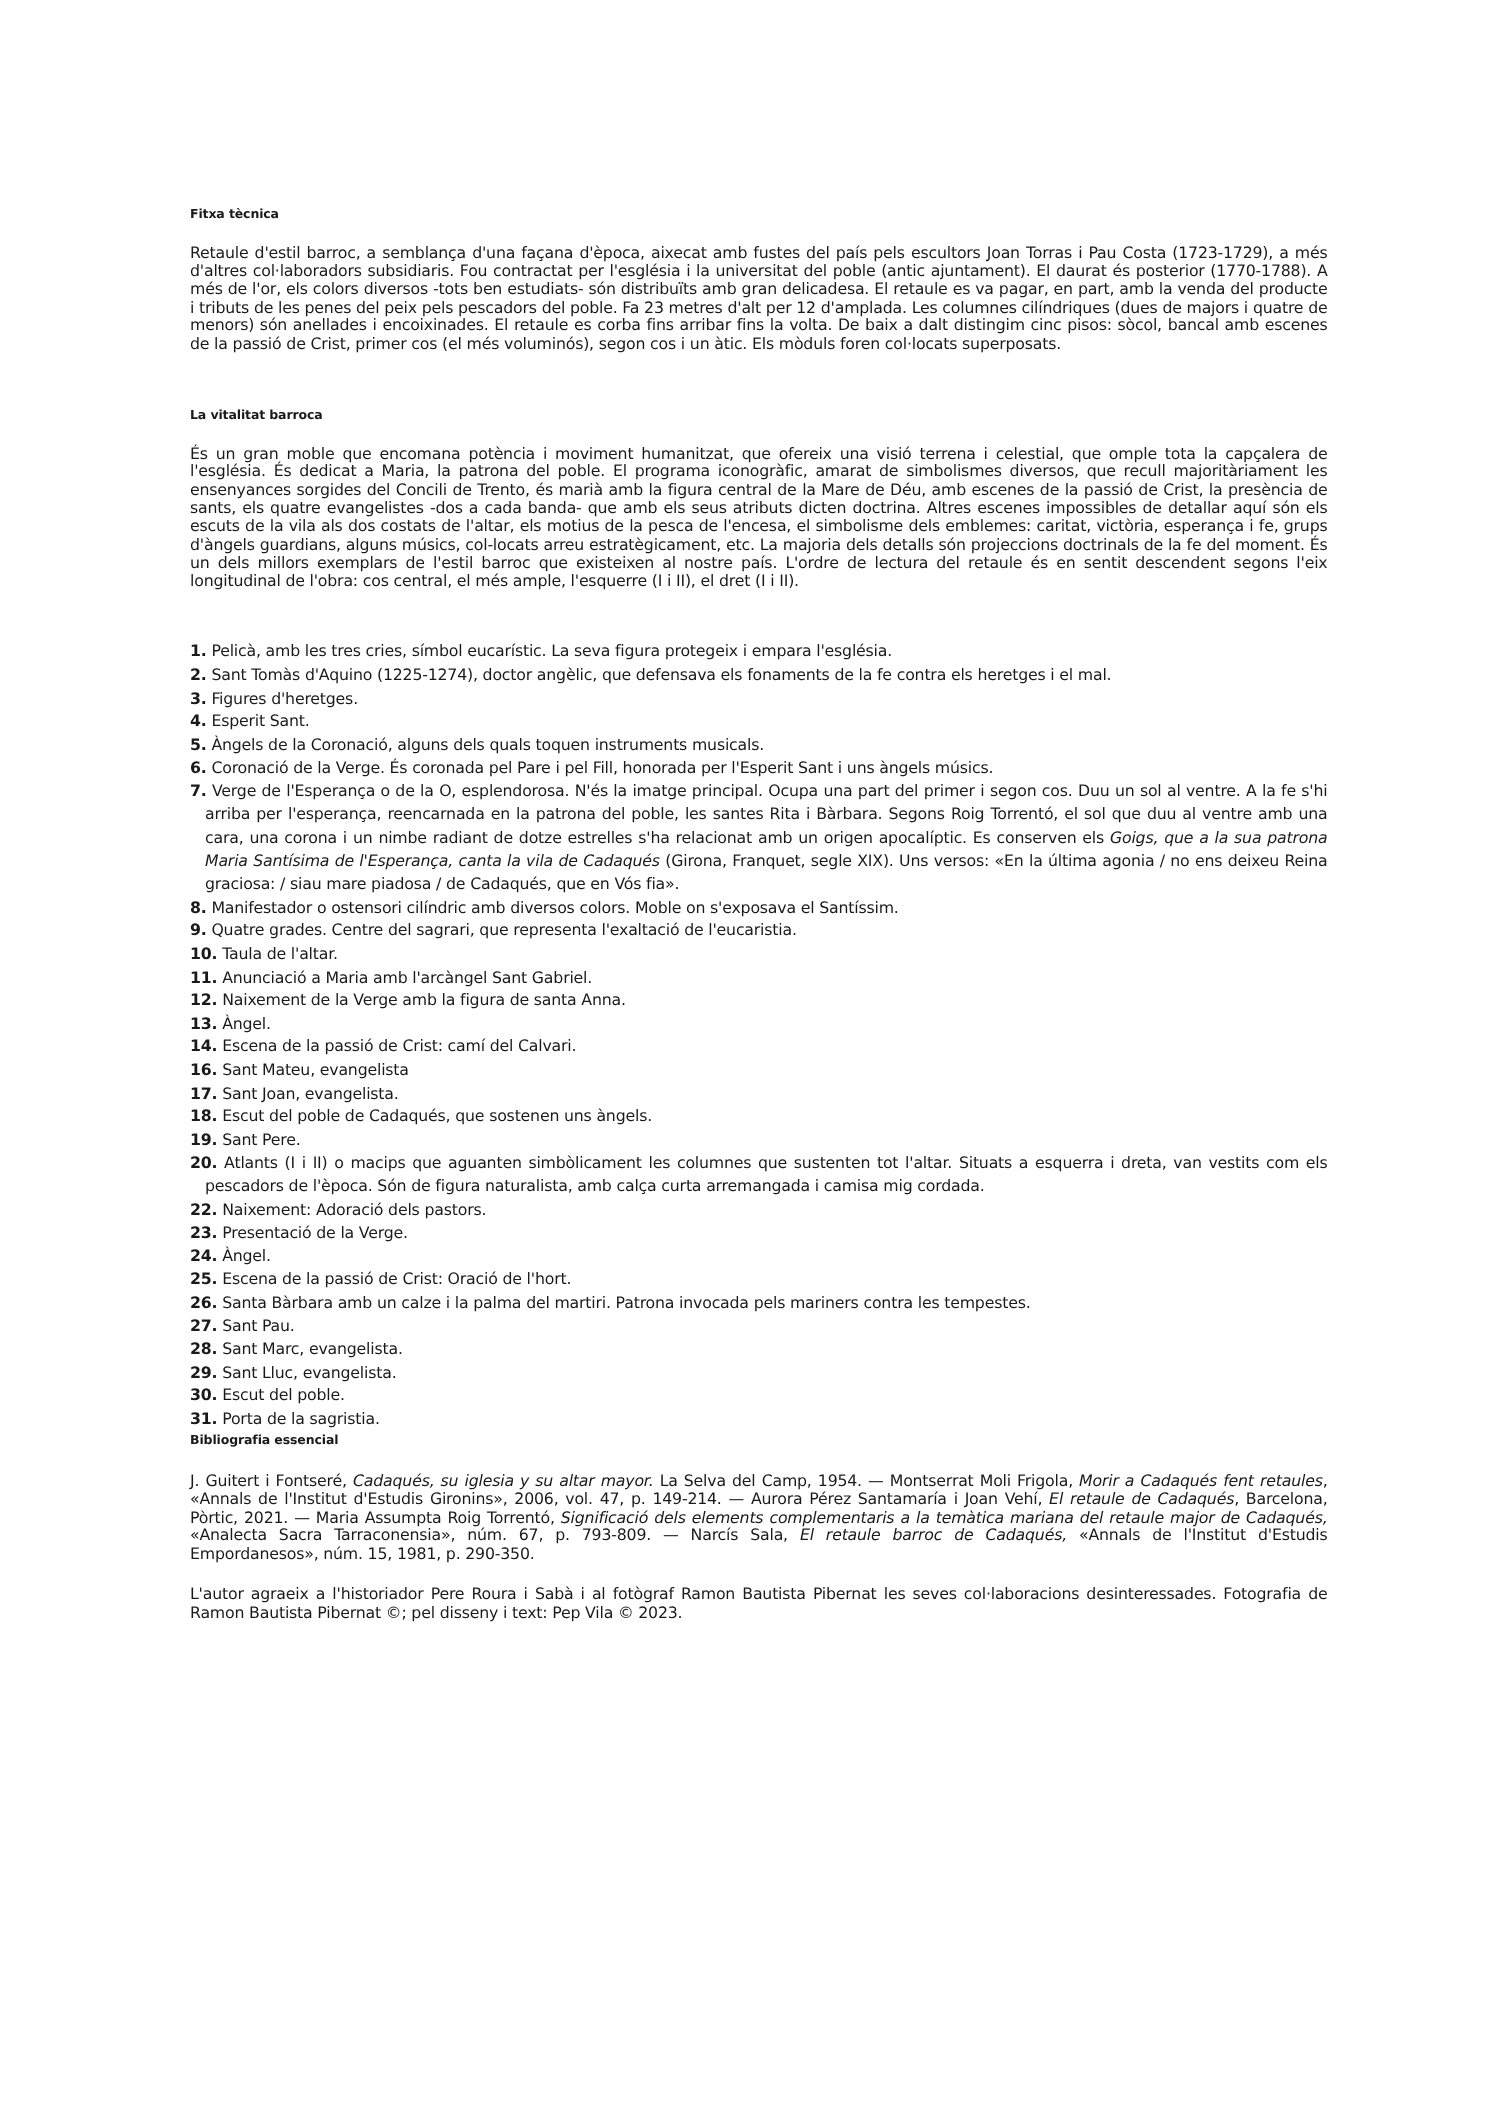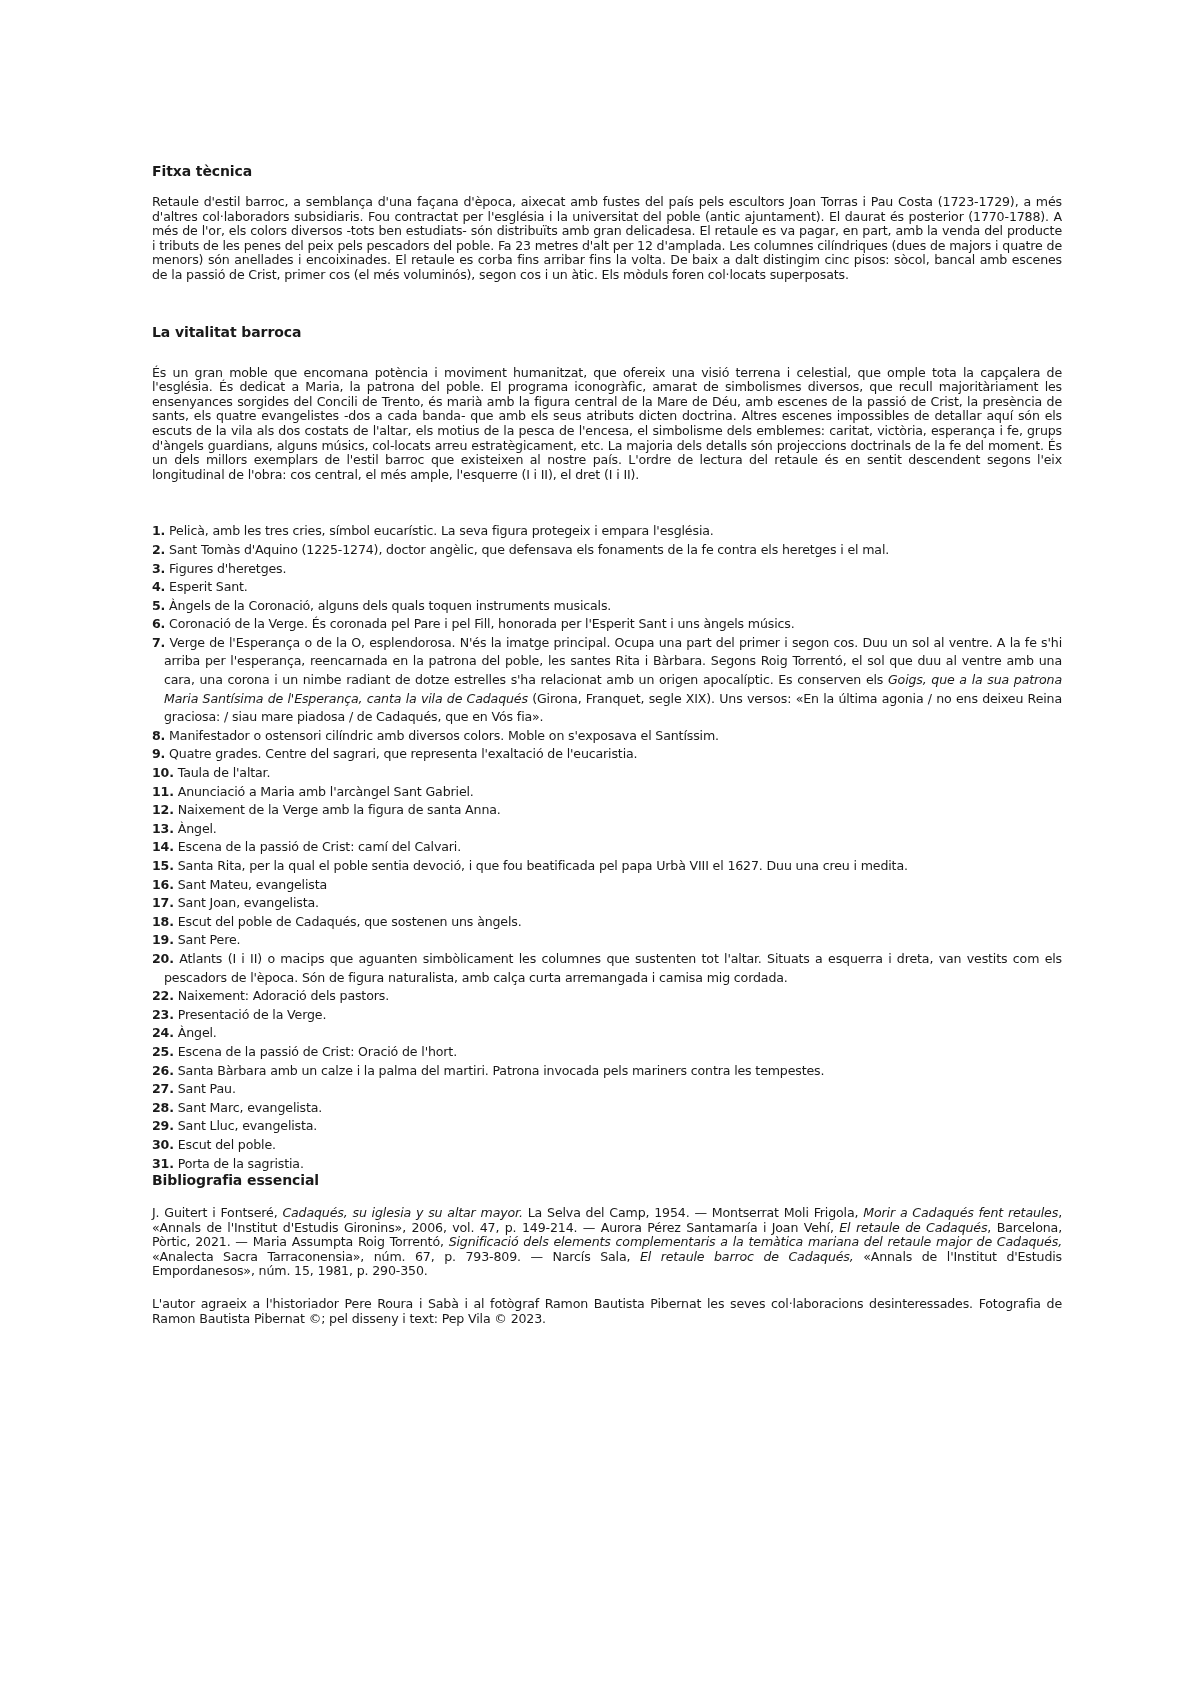--- a/index.html
+++ b/index.html
@@ -5,26 +5,26 @@
     html, body { margin: 0; padding: 0; background: #ffffff; }
     body {
       width: 1200px; height: 1698px; position: relative; overflow: hidden;
       font-family: "DejaVu Sans", sans-serif; color: #1a1a1a;
     }
     .page {
       position: absolute; left: 152px; top: 164px; width: 910px;
       font-size: 12.6px; line-height: 14.6px; letter-spacing: -0.15px;
     }
     h2 {
-      font-size: 14px; font-weight: bold; margin: 0; line-height: 15px;
+      font-size: 10px; font-weight: bold; margin: 0; line-height: 15px;
       letter-spacing: -0.1px;
     }
     .sec-fitxa h2 { margin-bottom: 16px; }
     .sec-vitalitat { margin-top: 42px; }
-    .sec-vitalitat h2 { margin-bottom: 26px; }
+    .sec-vitalitat h2 { margin-bottom: 16px; }
     .sec-retaule { margin-top: 40px; }
     .sec-retaule h2 { margin-bottom: 17px; }
     .sec-biblio { }
     .sec-biblio h2 { margin-bottom: 18px; }
     p { margin: 0; text-align: justify; }
     .acknow { margin-top: 18px; }
     ol.items { list-style: none; margin: 0; padding: 0; }
     ol.items li {
       line-height: 18.6px; padding-left: 12px; text-indent: -12px;
       text-align: justify;
@@ -56,21 +56,20 @@
         <li><span class="num">5.</span> <span>Àngels de la Coronació, alguns dels quals toquen instruments musicals.</span></li>
         <li><span class="num">6.</span> <span>Coronació de la Verge. És coronada pel Pare i pel Fill, honorada per l'Esperit Sant i uns àngels músics.</span></li>
         <li><span class="num">7.</span> <span>Verge de l'Esperança o de la O, esplendorosa. N'és la imatge principal. Ocupa una part del primer i segon cos. Duu un sol al ventre. A la fe s'hi arriba per l'esperança, reencarnada en la patrona del poble, les santes Rita i Bàrbara. Segons Roig Torrentó, el sol que duu al ventre amb una cara, una corona i un nimbe radiant de dotze estrelles s'ha relacionat amb un origen apocalíptic. Es conserven els </span><i>Goigs, que a la sua patrona Maria Santísima de l'Esperança, canta la vila de Cadaqués</i><span> (Girona, Franquet, segle XIX). Uns versos: «En la última agonia / no ens deixeu Reina graciosa: / siau mare piadosa / de Cadaqués, que en Vós fia».</span></li>
         <li><span class="num">8.</span> <span>Manifestador o ostensori cilíndric amb diversos colors. Moble on s'exposava el Santíssim.</span></li>
         <li><span class="num">9.</span> <span>Quatre grades. Centre del sagrari, que representa l'exaltació de l'eucaristia.</span></li>
         <li><span class="num">10.</span> <span>Taula de l'altar.</span></li>
         <li><span class="num">11.</span> <span>Anunciació a Maria amb l'arcàngel Sant Gabriel.</span></li>
         <li><span class="num">12.</span> <span>Naixement de la Verge amb la figura de santa Anna.</span></li>
         <li><span class="num">13.</span> <span>Àngel.</span></li>
         <li><span class="num">14.</span> <span>Escena de la passió de Crist: camí del Calvari.</span></li>
-        <li><span class="num">15.</span> <span>Santa Rita, per la qual el poble sentia devoció, i que fou beatificada pel papa Urbà VIII el 1627. Duu una creu i medita.</span></li>
         <li><span class="num">16.</span> <span>Sant Mateu, evangelista</span></li>
         <li><span class="num">17.</span> <span>Sant Joan, evangelista.</span></li>
         <li><span class="num">18.</span> <span>Escut del poble de Cadaqués, que sostenen uns àngels.</span></li>
         <li><span class="num">19.</span> <span>Sant Pere.</span></li>
         <li><span class="num">20.</span> <span>Atlants (I i II) o macips que aguanten simbòlicament les columnes que sustenten tot l'altar. Situats a esquerra i dreta, van vestits com els pescadors de l'època. Són de figura naturalista, amb calça curta arremangada i camisa mig cordada.</span></li>
         <li><span class="num">22.</span> <span>Naixement: Adoració dels pastors.</span></li>
         <li><span class="num">23.</span> <span>Presentació de la Verge.</span></li>
         <li><span class="num">24.</span> <span>Àngel.</span></li>
         <li><span class="num">25.</span> <span>Escena de la passió de Crist: Oració de l'hort.</span></li>
         <li><span class="num">26.</span> <span>Santa Bàrbara amb un calze i la palma del martiri. Patrona invocada pels mariners contra les tempestes.</span></li>

